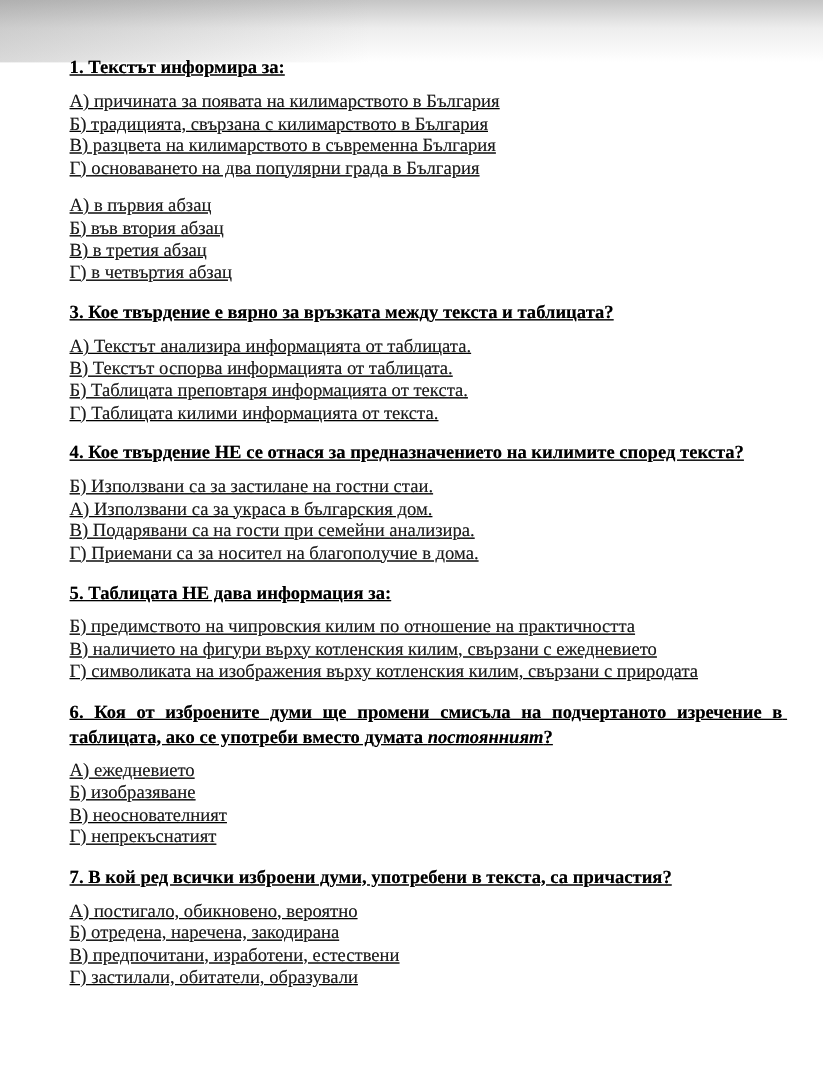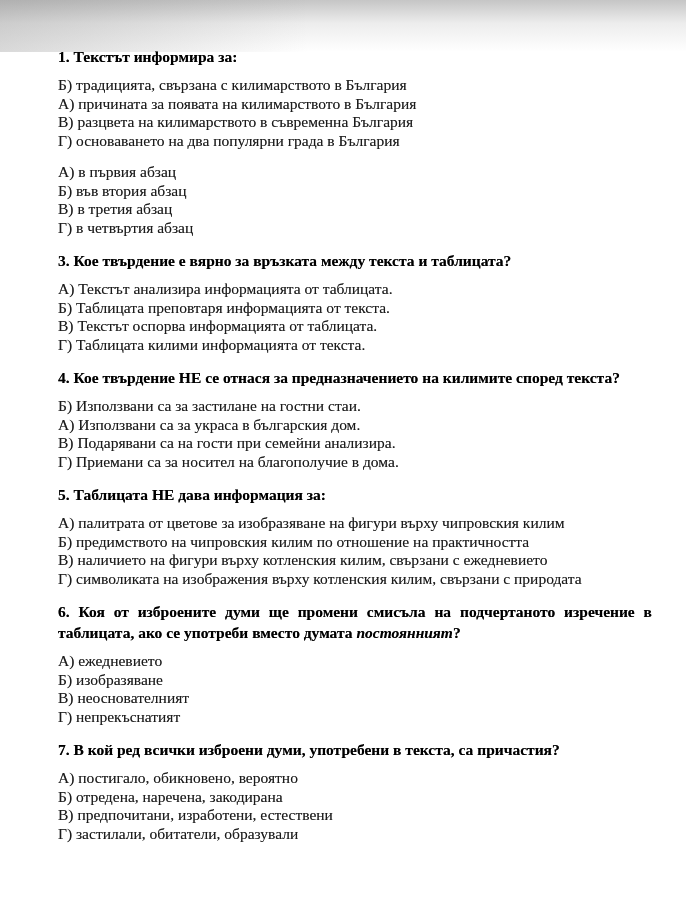--- a/index.html
+++ b/index.html
@@ -26,20 +26,21 @@
     pointer-events: none;
   }
   .content {
     position: absolute;
     top: 46px;
     left: 58px;
     width: 594px;
   }
   .question {
     margin: 0 0 13px 0;
+    text-decoration: underline;
   }
   .q-title {
     margin: 0 0 9px 0;
     font-size: 15.5px;
     font-weight: bold;
     color: #000000;
     line-height: 21px;
     text-align: justify;
     white-space: pre-wrap;
     text-shadow: 0 0 0.4px rgba(0,0,0,0.55);
@@ -60,52 +61,51 @@
 </head>
 <body>
 
 <div class="page">
   <div class="scan-shade"></div>
 
   <main class="content">
 
     <section class="question">
       <h3 class="q-title">1. Текстът информира за:</h3>
+      <p class="opt">А) причината за появата на килимарството в България</p>
       <p class="opt">Б) традицията, свързана с килимарството в България</p>
-      <p class="opt">А) причината за появата на килимарството в България</p>
       <p class="opt">В) разцвета на килимарството в съвременна България</p>
       <p class="opt">Г) основаването на два популярни града в България</p>
     </section>
 
     <section class="question">
       <p class="opt">А) в първия абзац</p>
       <p class="opt">Б) във втория абзац</p>
       <p class="opt">В) в третия абзац</p>
       <p class="opt">Г) в четвъртия абзац</p>
     </section>
 
     <section class="question">
       <h3 class="q-title">3. Кое твърдение е вярно за връзката между текста и таблицата?</h3>
       <p class="opt">А) Текстът анализира информацията от таблицата.</p>
+      <p class="opt">В) Текстът оспорва информацията от таблицата.</p>
       <p class="opt">Б) Таблицата преповтаря информацията от текста.</p>
-      <p class="opt">В) Текстът оспорва информацията от таблицата.</p>
       <p class="opt">Г) Таблицата килими информацията от текста.</p>
     </section>
 
     <section class="question">
       <h3 class="q-title">4. Кое твърдение НЕ се отнася за предназначението на килимите според текста?</h3>
       <p class="opt">Б) Използвани са за застилане на гостни стаи.</p>
       <p class="opt">А) Използвани са за украса в българския дом.</p>
       <p class="opt">В) Подарявани са на гости при семейни анализира.</p>
       <p class="opt">Г) Приемани са за носител на благополучие в дома.</p>
     </section>
 
     <section class="question">
       <h3 class="q-title">5. Таблицата НЕ дава информация за:</h3>
-      <p class="opt">А) палитрата от цветове за изобразяване на фигури върху чипровския килим</p>
       <p class="opt">Б) предимството на чипровския килим по отношение на практичността</p>
       <p class="opt">В) наличието на фигури върху котленския килим, свързани с ежедневието</p>
       <p class="opt">Г) символиката на изображения върху котленския килим, свързани с природата</p>
     </section>
 
     <section class="question">
       <h3 class="q-title"><span>6. Коя от изброените думи ще промени смисъла на подчертаното изречение в таблицата, ако се употреби вместо думата </span><span class="word-italic">постоянният</span><span>?</span></h3>
       <p class="opt">А) ежедневието</p>
       <p class="opt">Б) изобразяване</p>
       <p class="opt">В) неоснователният</p>

